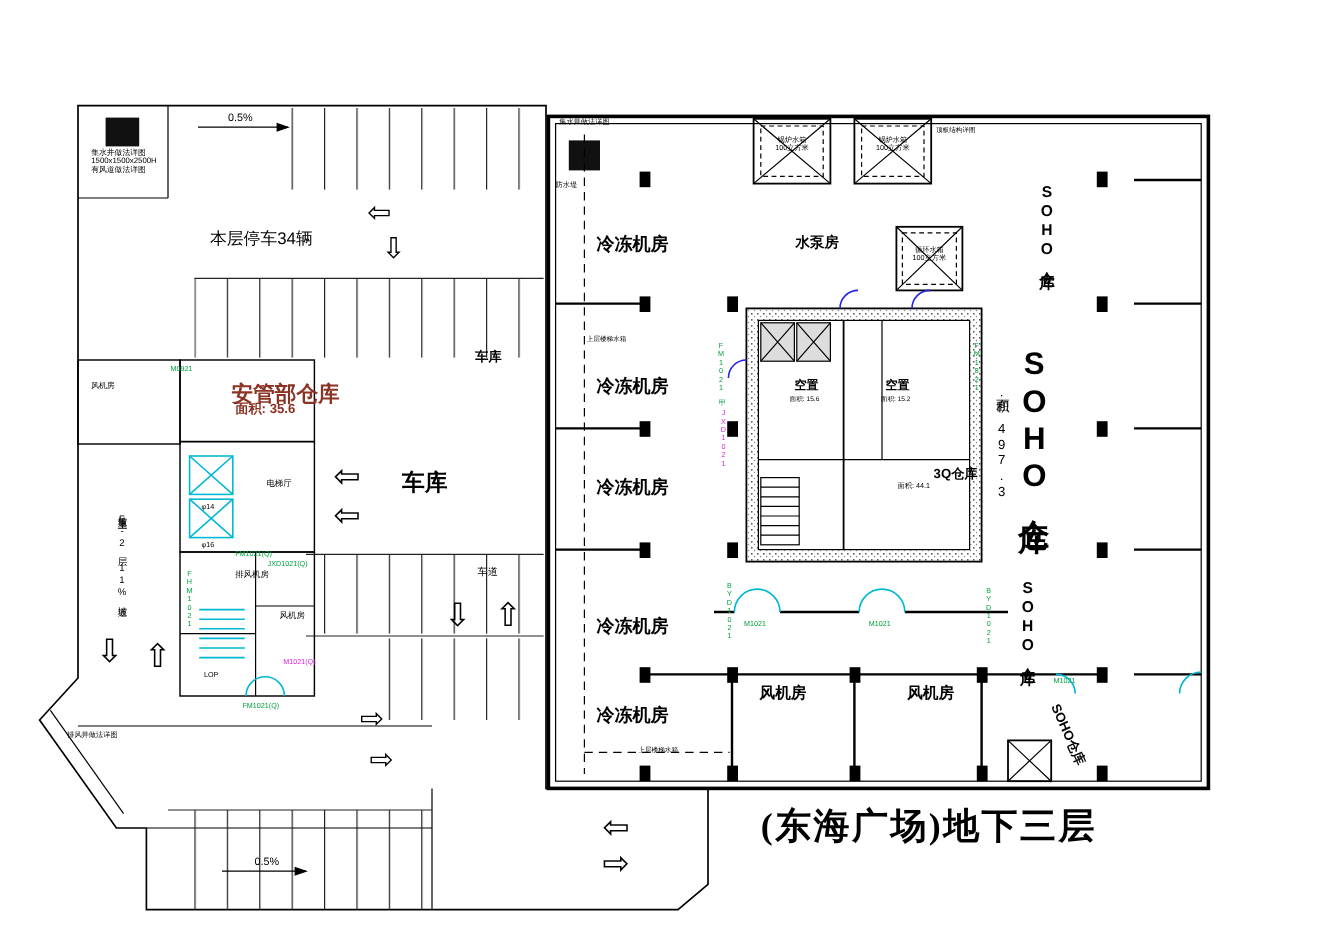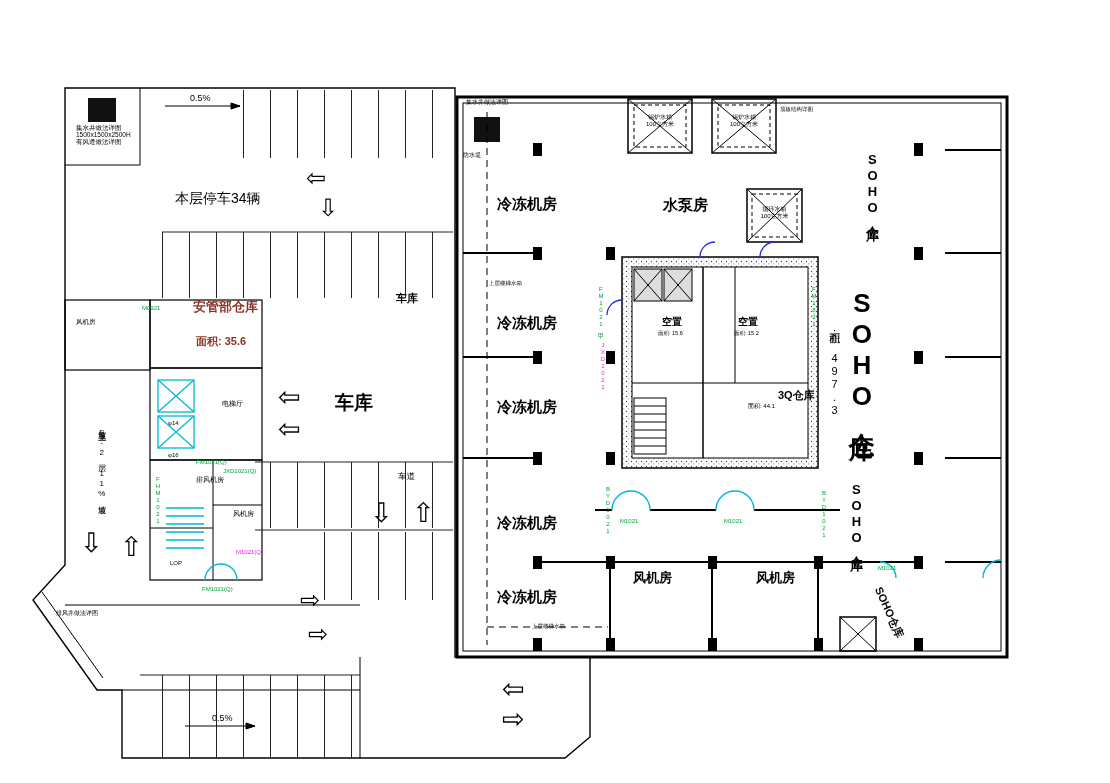--- a/index.html
+++ b/index.html
@@ -152,21 +152,21 @@
     </g>
   </svg>
 
   <div class="lb" style="left:190px;top:93px;font-size:9px">0.5%</div>
   <div class="lb" style="left:76px;top:124px;font-size:6.5px">集水井做法详图</div>
   <div class="lb" style="left:76px;top:131px;font-size:6.5px">1500x1500x2500H</div>
   <div class="lb" style="left:76px;top:138px;font-size:6.5px">有风道做法详图</div>
   <div class="lb" style="left:175px;top:190px;font-size:14px">本层停车34辆</div>
   <div class="lb b" style="left:396px;top:292px;font-size:11px">车库</div>
   <div class="lb b" style="left:335px;top:392px;font-size:19px">车库</div>
-  <div class="lb b mr" style="left:193px;top:300px;font-size:13px">安管部仓库</div>
+  <div class="lb b mr" style="left:193px;top:318px;font-size:18px">安管部仓库</div>
   <div class="lb b mr" style="left:196px;top:335px;font-size:11px">面积: 35.6</div>
   <div class="lb" style="left:76px;top:318px;font-size:6.5px">风机房</div>
   <div class="lb" style="left:222px;top:400px;font-size:7px">电梯厅</div>
   <div class="lb" style="left:168px;top:420px;font-size:6px">φ14</div>
   <div class="lb" style="left:168px;top:452px;font-size:6px">φ16</div>
   <div class="lb" style="left:196px;top:476px;font-size:7px">排风机房</div>
   <div class="lb" style="left:233px;top:510px;font-size:7px">风机房</div>
   <div class="lb" style="left:170px;top:560px;font-size:6px">LOP</div>
   <div class="lb" style="left:398px;top:472px;font-size:8.5px">车道</div>
   <div class="lb v" style="left:97px;top:424px;font-size:8px;height:118px">坡道上至F-2层 11%坡道</div>
@@ -179,21 +179,21 @@
   <div class="lb g" style="left:202px;top:586px">FM1021(Q)</div>
   <div class="lb mg" style="left:236px;top:549px">M1021(Q)</div>
 
   <div class="lb" style="left:466px;top:99px;font-size:6px">集水井做法详图</div>
   <div class="lb" style="left:463px;top:152px;font-size:6px">防水堤</div>
   <div class="lb b" style="left:497px;top:195px;font-size:15px">冷冻机房</div>
   <div class="lb b" style="left:497px;top:314px;font-size:15px">冷冻机房</div>
   <div class="lb b" style="left:497px;top:398px;font-size:15px">冷冻机房</div>
   <div class="lb b" style="left:497px;top:514px;font-size:15px">冷冻机房</div>
   <div class="lb b" style="left:497px;top:588px;font-size:15px">冷冻机房</div>
-  <div class="lb b" style="left:663px;top:196px;font-size:15px">水泵房</div>
+  <div class="lb b" style="left:663px;top:196px;font-size:12px">水泵房</div>
 
   <div class="lb" style="left:628px;top:114px;width:64px;text-align:center;font-size:6px">
     <div>锅炉水箱</div>
     <div>100立方米</div>
   </div>
   <div class="lb" style="left:712px;top:114px;width:64px;text-align:center;font-size:6px">
     <div>锅炉水箱</div>
     <div>100立方米</div>
   </div>
   <div class="lb" style="left:780px;top:106px;font-size:5.5px">顶板结构详图</div>
@@ -234,14 +234,15 @@
   <div class="arrow" style="left:278px;top:416px;font-size:27px">⇦</div>
   <div class="arrow" style="left:370px;top:500px;font-size:27px">⇩</div>
   <div class="arrow" style="left:412px;top:500px;font-size:27px">⇧</div>
   <div class="arrow" style="left:80px;top:530px;font-size:27px">⇩</div>
   <div class="arrow" style="left:120px;top:534px;font-size:27px">⇧</div>
   <div class="arrow" style="left:300px;top:588px">⇨</div>
   <div class="arrow" style="left:308px;top:622px">⇨</div>
   <div class="arrow" style="left:502px;top:676px;font-size:27px">⇦</div>
   <div class="arrow" style="left:502px;top:706px;font-size:27px">⇨</div>
 
+  <div class="lb title" style="left:634px;top:672px">(东海广场)地下三层</div>
 
 </div>
 
 </body></html>

